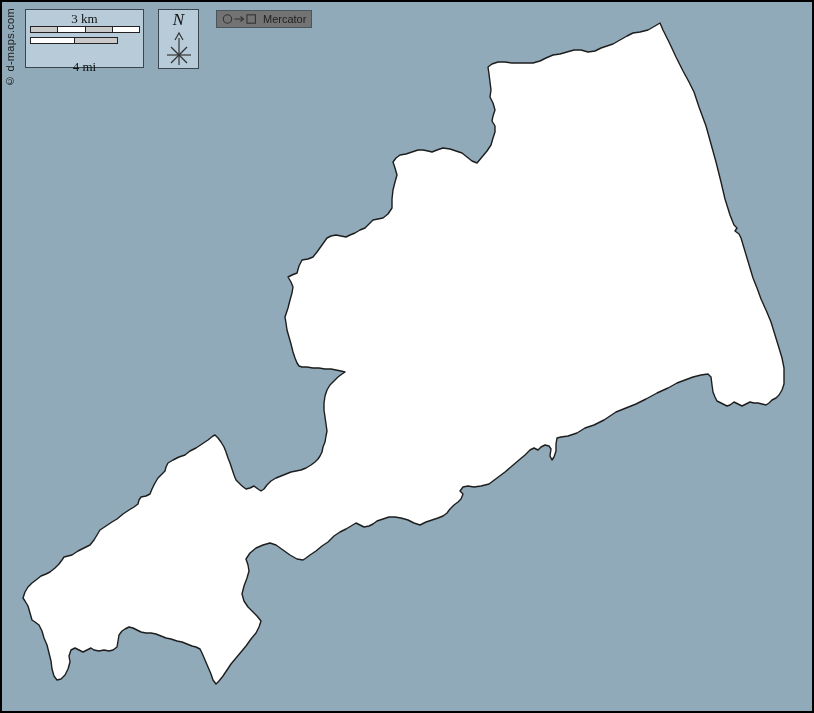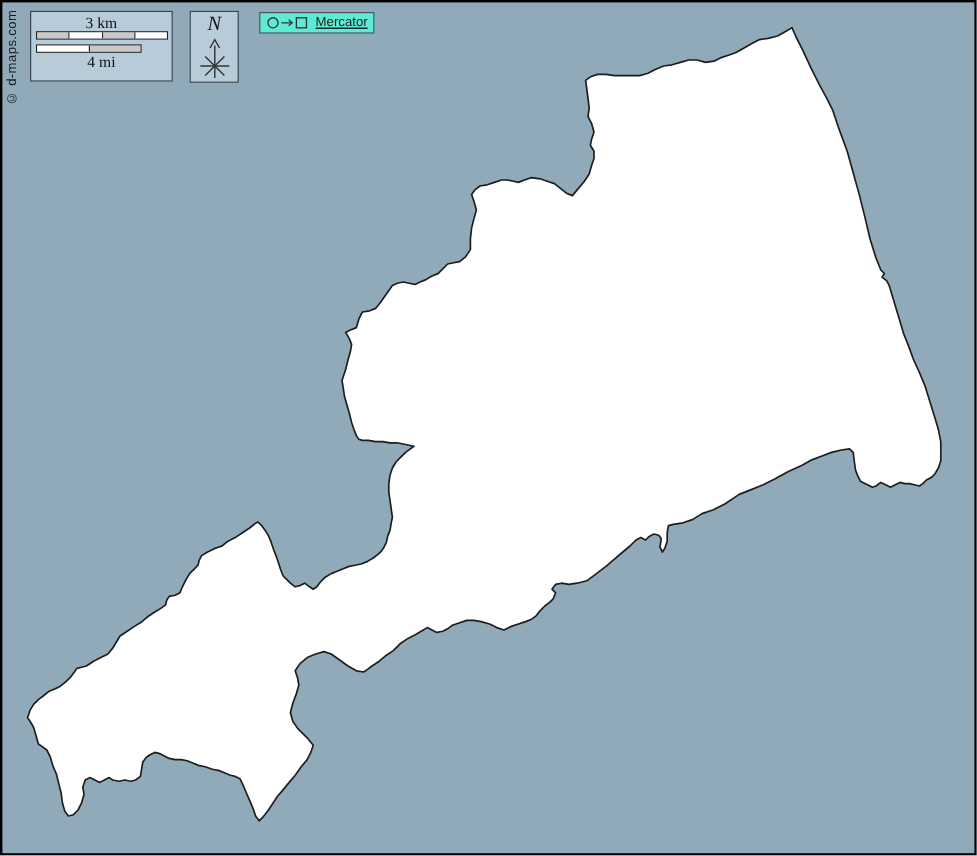--- a/index.html
+++ b/index.html
@@ -12,21 +12,21 @@
     position:absolute;left:4px;top:8px;z-index:5;
     writing-mode:vertical-rl;transform:rotate(180deg);
     font-size:11px;color:#1c1c1c;letter-spacing:0.3px;white-space:nowrap;
   }
 
   .scalebox{
     position:absolute;left:25px;top:9px;width:119px;height:59px;z-index:5;
     background:#b7ccd8;border:1px solid #39464e;box-sizing:border-box;
     font-family:"Liberation Serif", serif;color:#111;
   }
-  .scalebox .lbl{width:100%;text-align:center;font-size:13px;line-height:15px;}
+  .scalebox .lbl{width:100%;text-align:center;font-size:13px;line-height:15px;margin-top:15px;}
   .bar{display:flex;width:110px;height:7px;border:1px solid #222;box-sizing:border-box;margin-left:4px;}
   .bar.mi{width:88px;margin-top:4px;}
   .bar .seg{flex:1;border-right:1px solid #222;}
   .bar .seg:last-child{border-right:none;}
   .scalebox .km-row{margin-top:1px;}
 
   .northbox{
     position:absolute;left:158px;top:9px;width:41px;height:60px;z-index:5;
     background:#b7ccd8;border:1px solid #39464e;box-sizing:border-box;text-align:center;
   }
@@ -72,21 +72,21 @@
       <g stroke="#333" stroke-width="1.2" fill="none">
         <line x1="14" y1="7" x2="14" y2="34"></line>
         <line x1="2" y1="24" x2="26" y2="24"></line>
         <line x1="6" y1="16" x2="22" y2="32"></line>
         <line x1="6" y1="32" x2="22" y2="16"></line>
         <polyline points="10,9 14,2 18,9" fill="none"></polyline>
       </g>
     </svg>
   </div>
 
-  <div class="projbox" style="background: #5eead4; text-decoration: underline;">
+  <div class="projbox" style="background: #737373;">
     <svg width="36" height="12" viewBox="0 0 36 12" aria-hidden="true">
       <g stroke="#333" stroke-width="1.1" fill="none">
         <circle cx="5.5" cy="6" r="4.2"></circle>
         <line x1="12.5" y1="6" x2="21" y2="6"></line>
         <polyline points="18.5,3.5 21.5,6 18.5,8.5"></polyline>
         <rect x="25" y="1.8" width="8.4" height="8.4"></rect>
       </g>
     </svg>
     <span class="ptext">Mercator</span>
   </div>

